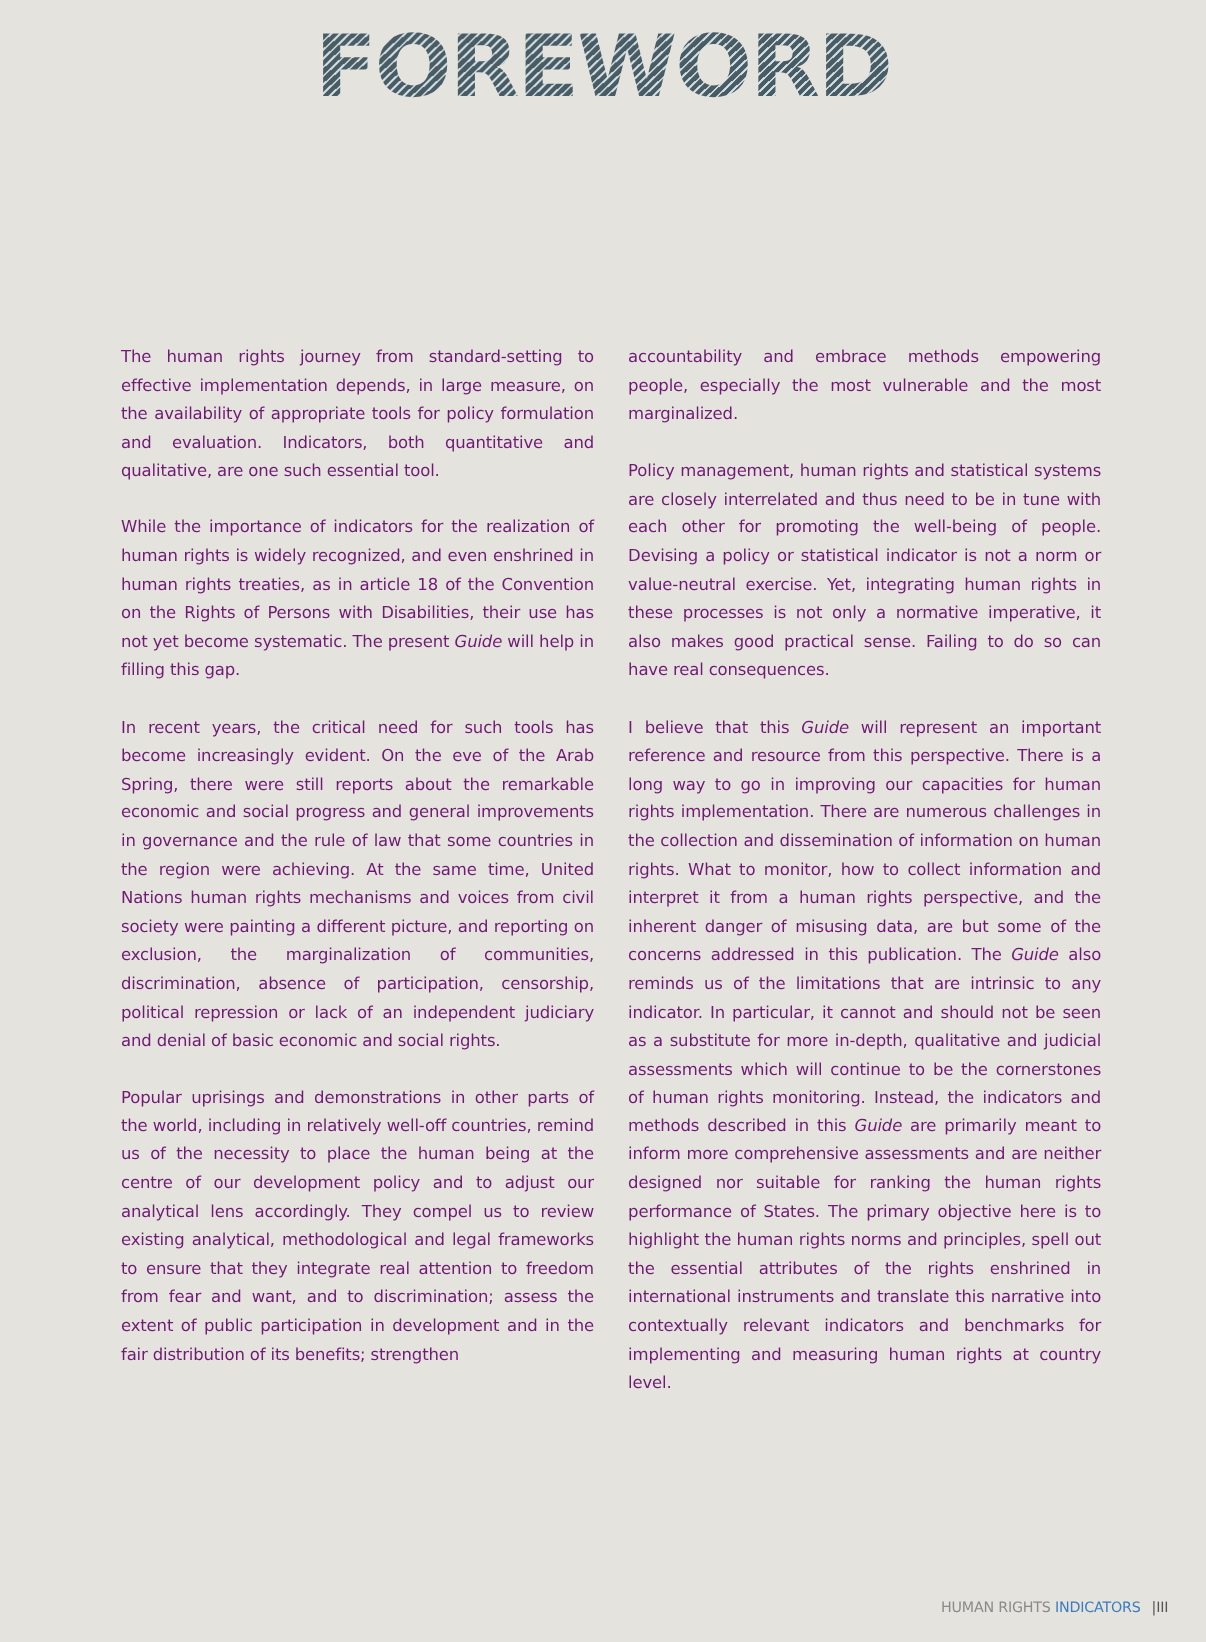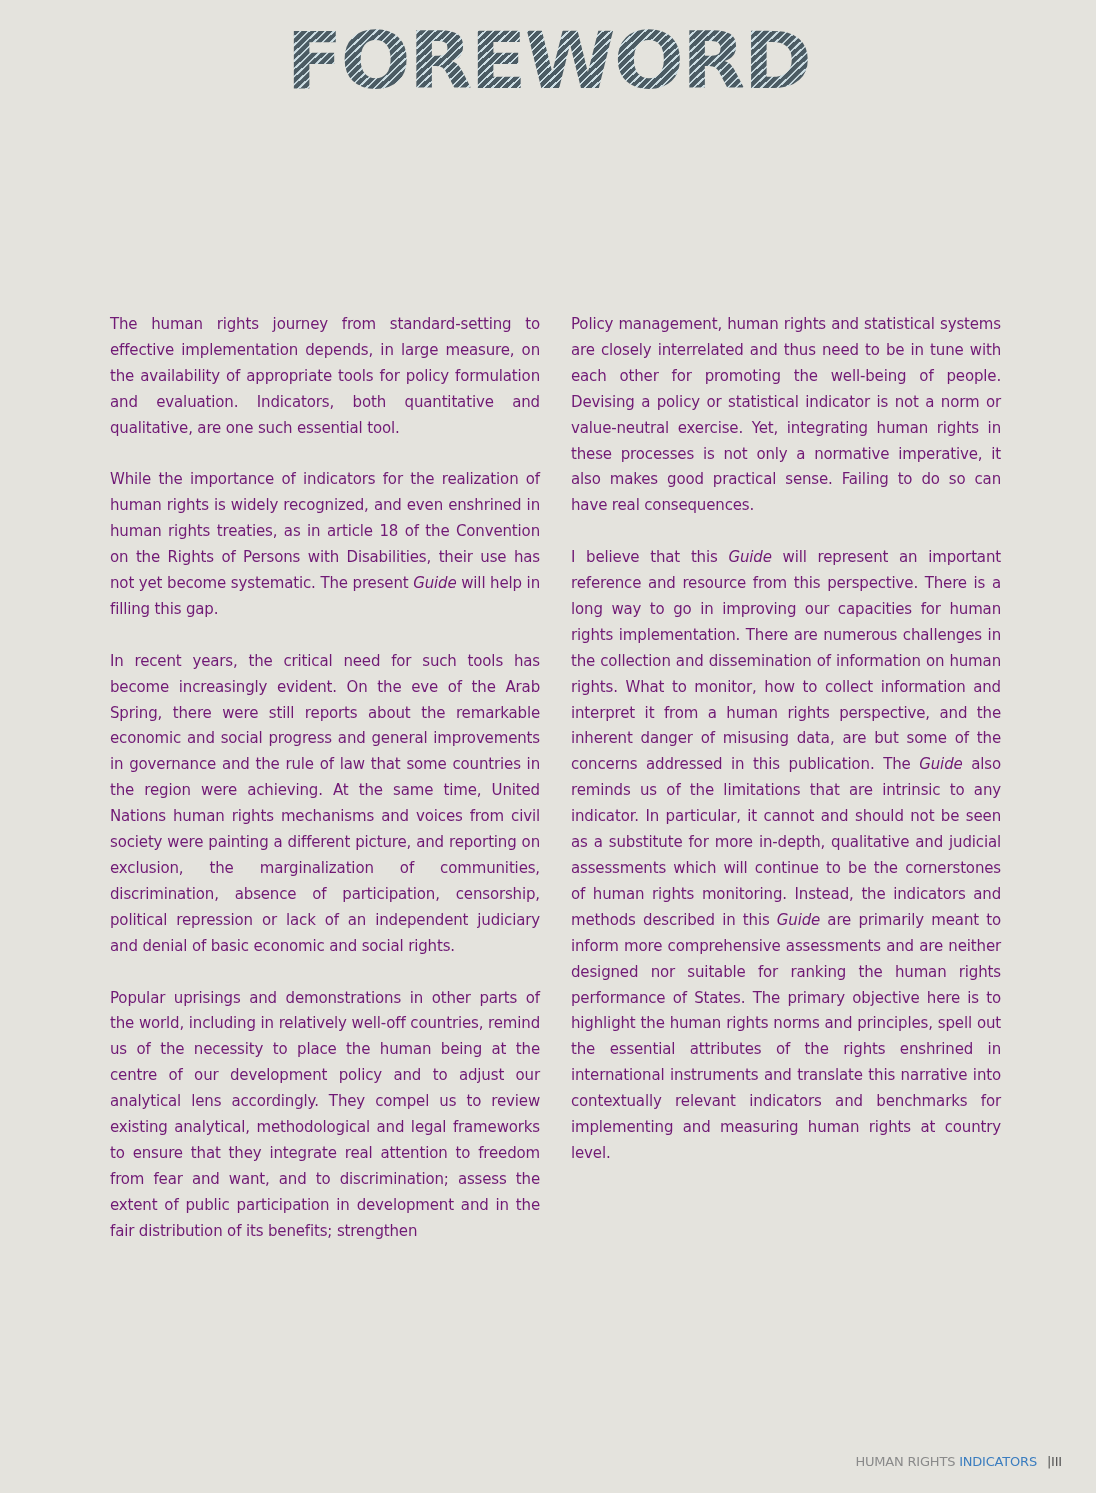--- a/index.html
+++ b/index.html
@@ -74,20 +74,21 @@
 </div>
 
 <div class="col left">
   <p>The human rights journey from standard-setting to effective implementation depends, in large measure, on the availability of appropriate tools for policy formulation and evaluation. Indicators, both quantitative and qualitative, are one such essential tool.</p>
   <p><span>While the importance of indicators for the realization of human rights is widely recognized, and even enshrined in human rights treaties, as in article 18 of the Convention on the Rights of Persons with Disabilities, their use has not yet become systematic. The present </span><em>Guide</em><span> will help in filling this gap.</span></p>
   <p>In recent years, the critical need for such tools has become increasingly evident. On the eve of the Arab Spring, there were still reports about the remarkable economic and social progress and general improvements in governance and the rule of law that some countries in the region were achieving. At the same time, United Nations human rights mechanisms and voices from civil society were painting a different picture, and reporting on exclusion, the marginalization of communities, discrimination, absence of participation, censorship, political repression or lack of an independent judiciary and denial of basic economic and social rights.</p>
   <p>Popular uprisings and demonstrations in other parts of the world, including in relatively well-off countries, remind us of the necessity to place the human being at the centre of our development policy and to adjust our analytical lens accordingly. They compel us to review existing analytical, methodological and legal frameworks to ensure that they integrate real attention to freedom from fear and want, and to discrimination; assess the extent of public participation in development and in the fair distribution of its benefits; strengthen</p>
 </div>
 
 <div class="col right">
+  <p>accountability and embrace methods empowering people, especially the most vulnerable and the most marginalized.</p>
   <p>Policy management, human rights and statistical systems are closely interrelated and thus need to be in tune with each other for promoting the well-being of people. Devising a policy or statistical indicator is not a norm or value-neutral exercise. Yet, integrating human rights in these processes is not only a normative imperative, it also makes good practical sense. Failing to do so can have real consequences.</p>
   <p><span>I believe that this </span><em>Guide</em><span> will represent an important reference and resource from this perspective. There is a long way to go in improving our capacities for human rights implementation. There are numerous challenges in the collection and dissemination of information on human rights. What to monitor, how to collect information and interpret it from a human rights perspective, and the inherent danger of misusing data, are but some of the concerns addressed in this publication. The </span><em>Guide</em><span> also reminds us of the limitations that are intrinsic to any indicator. In particular, it cannot and should not be seen as a substitute for more in-depth, qualitative and judicial assessments which will continue to be the cornerstones of human rights monitoring. Instead, the indicators and methods described in this </span><em>Guide</em><span> are primarily meant to inform more comprehensive assessments and are neither designed nor suitable for ranking the human rights performance of States. The primary objective here is to highlight the human rights norms and principles, spell out the essential attributes of the rights enshrined in international instruments and translate this narrative into contextually relevant indicators and benchmarks for implementing and measuring human rights at country level.</span></p>
 </div>
 
 <div class="footer">
   <span class="gray">HUMAN RIGHTS</span>
   <span class="blue">INDICATORS</span>
   <span class="bar">|</span><span class="num">III</span>
 </div>
 

